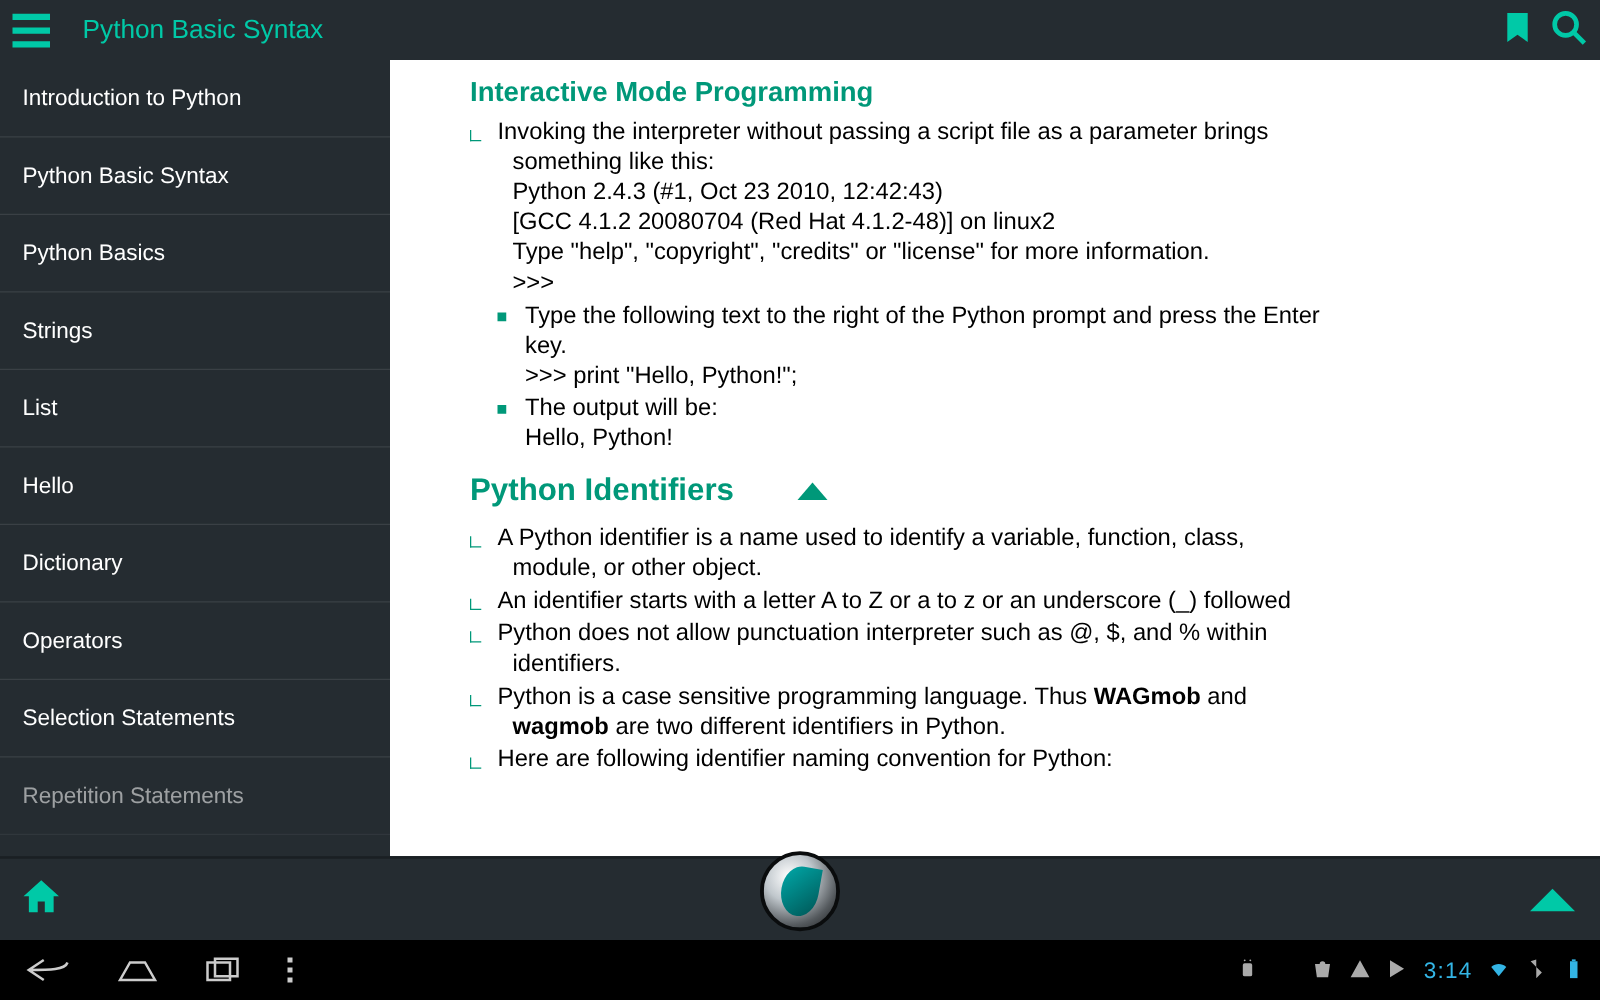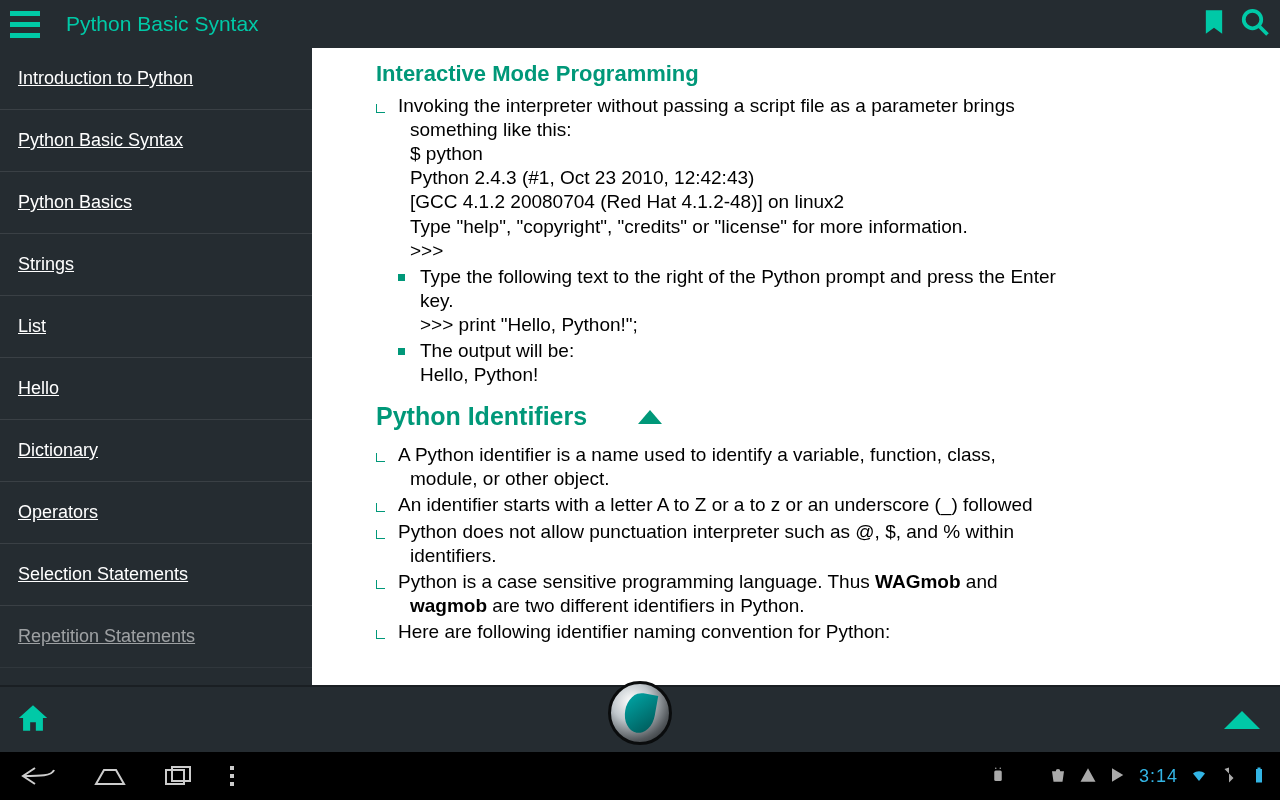--- a/index.html
+++ b/index.html
@@ -53,21 +53,20 @@
     bottom: 115px;
     background: #252c31;
     overflow: hidden;
   }
   .sidebar-item {
     color: #fff;
     font-size: 18px;
     padding: 20px 18px;
     border-bottom: 1px solid #3a4045;
     cursor: pointer;
-    text-decoration: underline;
   }
 
   
   .content {
     position: absolute;
     top: 48px; left: 312px; right: 0; bottom: 115px;
     background: #fff;
     padding: 12px 30px 12px 64px;
     overflow: hidden;
     color: #000;
@@ -252,21 +251,20 @@
 </div>
 
 <div class="content">
   <div class="section-title">Interactive Mode Programming</div>
 
   <div class="bullet-row">
     <div class="bullet-marker outline"></div>
     <div class="bullet-text">
       <div>Invoking the interpreter without passing a script file as a parameter brings</div>
       <div class="indent">something like this:</div>
-      <div class="indent">$ python</div>
       <div class="indent">Python 2.4.3 (#1, Oct 23 2010, 12:42:43)</div>
       <div class="indent">[GCC 4.1.2 20080704 (Red Hat 4.1.2-48)] on linux2</div>
       <div class="indent">Type "help", "copyright", "credits" or "license" for more information.</div>
       <div class="indent">&gt;&gt;&gt;</div>
     </div>
   </div>
 
   <div class="bullet-row sub">
     <div class="bullet-marker square"></div>
     <div class="bullet-text">

